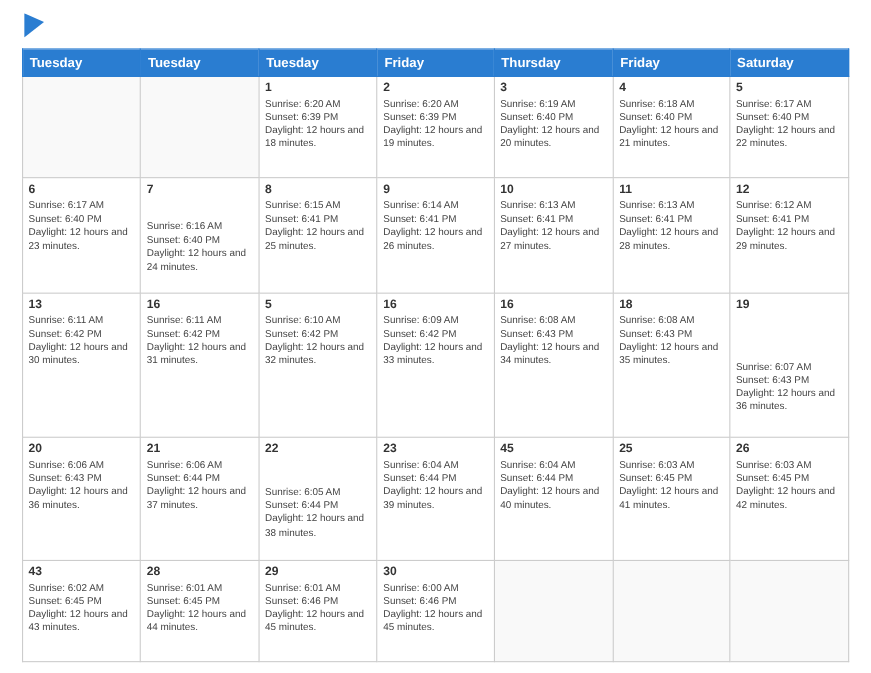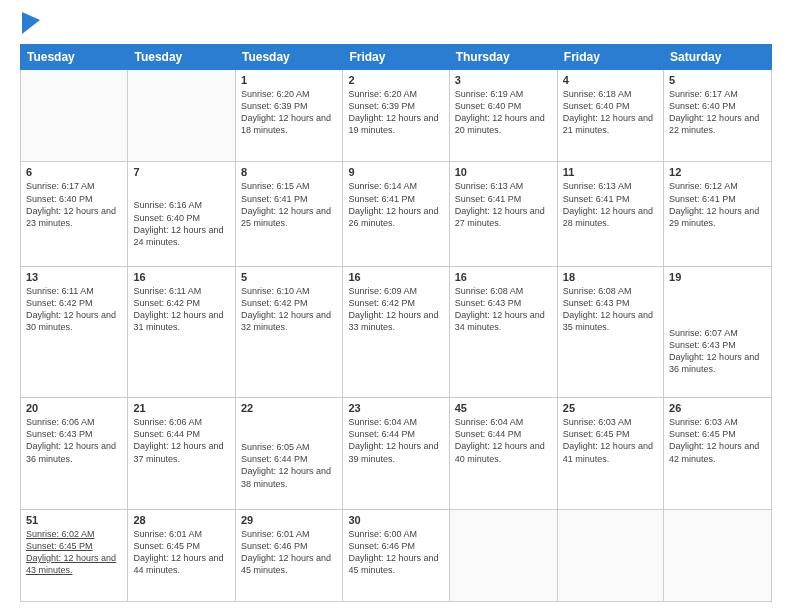--- a/index.html
+++ b/index.html
@@ -288,22 +288,22 @@
           </td>
           <td>
             <span class="day-num">26</span>
             <div class="day-info" style="white-space: pre-line;">Sunrise: 6:03 AM
 Sunset: 6:45 PM
 Daylight: 12 hours and 42 minutes.</div>
           </td>
         </tr>
         <tr>
           <td>
-            <span class="day-num">51</span>
-            <div class="day-info" style="white-space: pre-line; text-decoration: underline;">Sunrise: 6:02 AM
+            <span class="day-num">43</span>
+            <div class="day-info" style="white-space: pre-line;">Sunrise: 6:02 AM
 Sunset: 6:45 PM
 Daylight: 12 hours and 43 minutes.</div>
           </td>
           <td>
             <span class="day-num">28</span>
             <div class="day-info" style="white-space: pre-line;">Sunrise: 6:01 AM
 Sunset: 6:45 PM
 Daylight: 12 hours and 44 minutes.</div>
           </td>
           <td>

